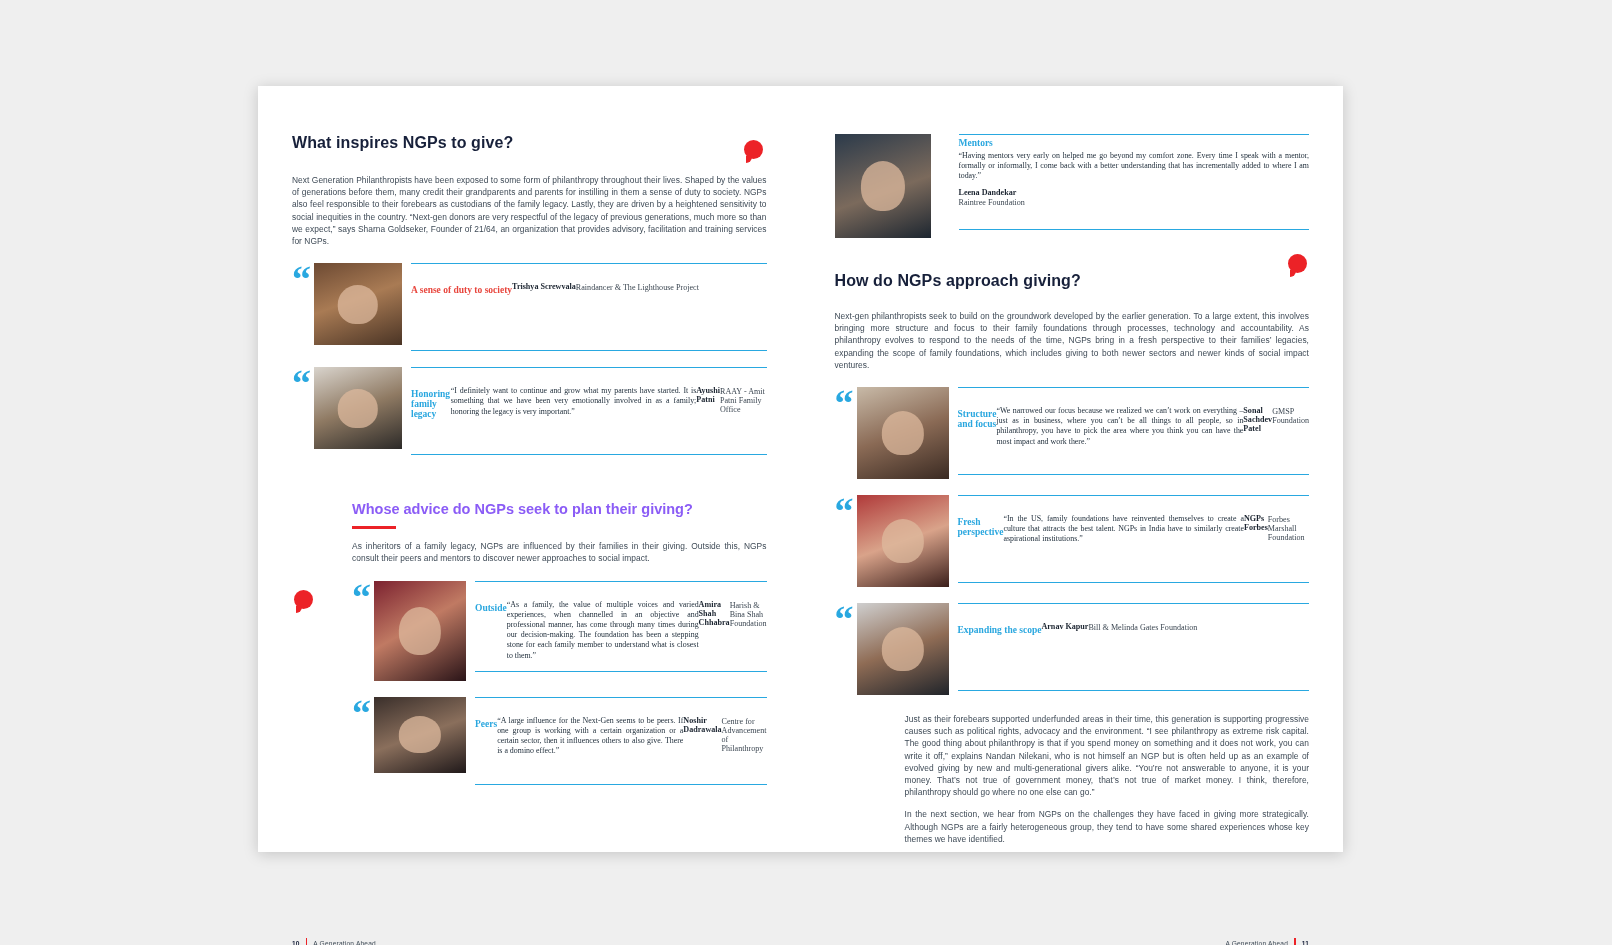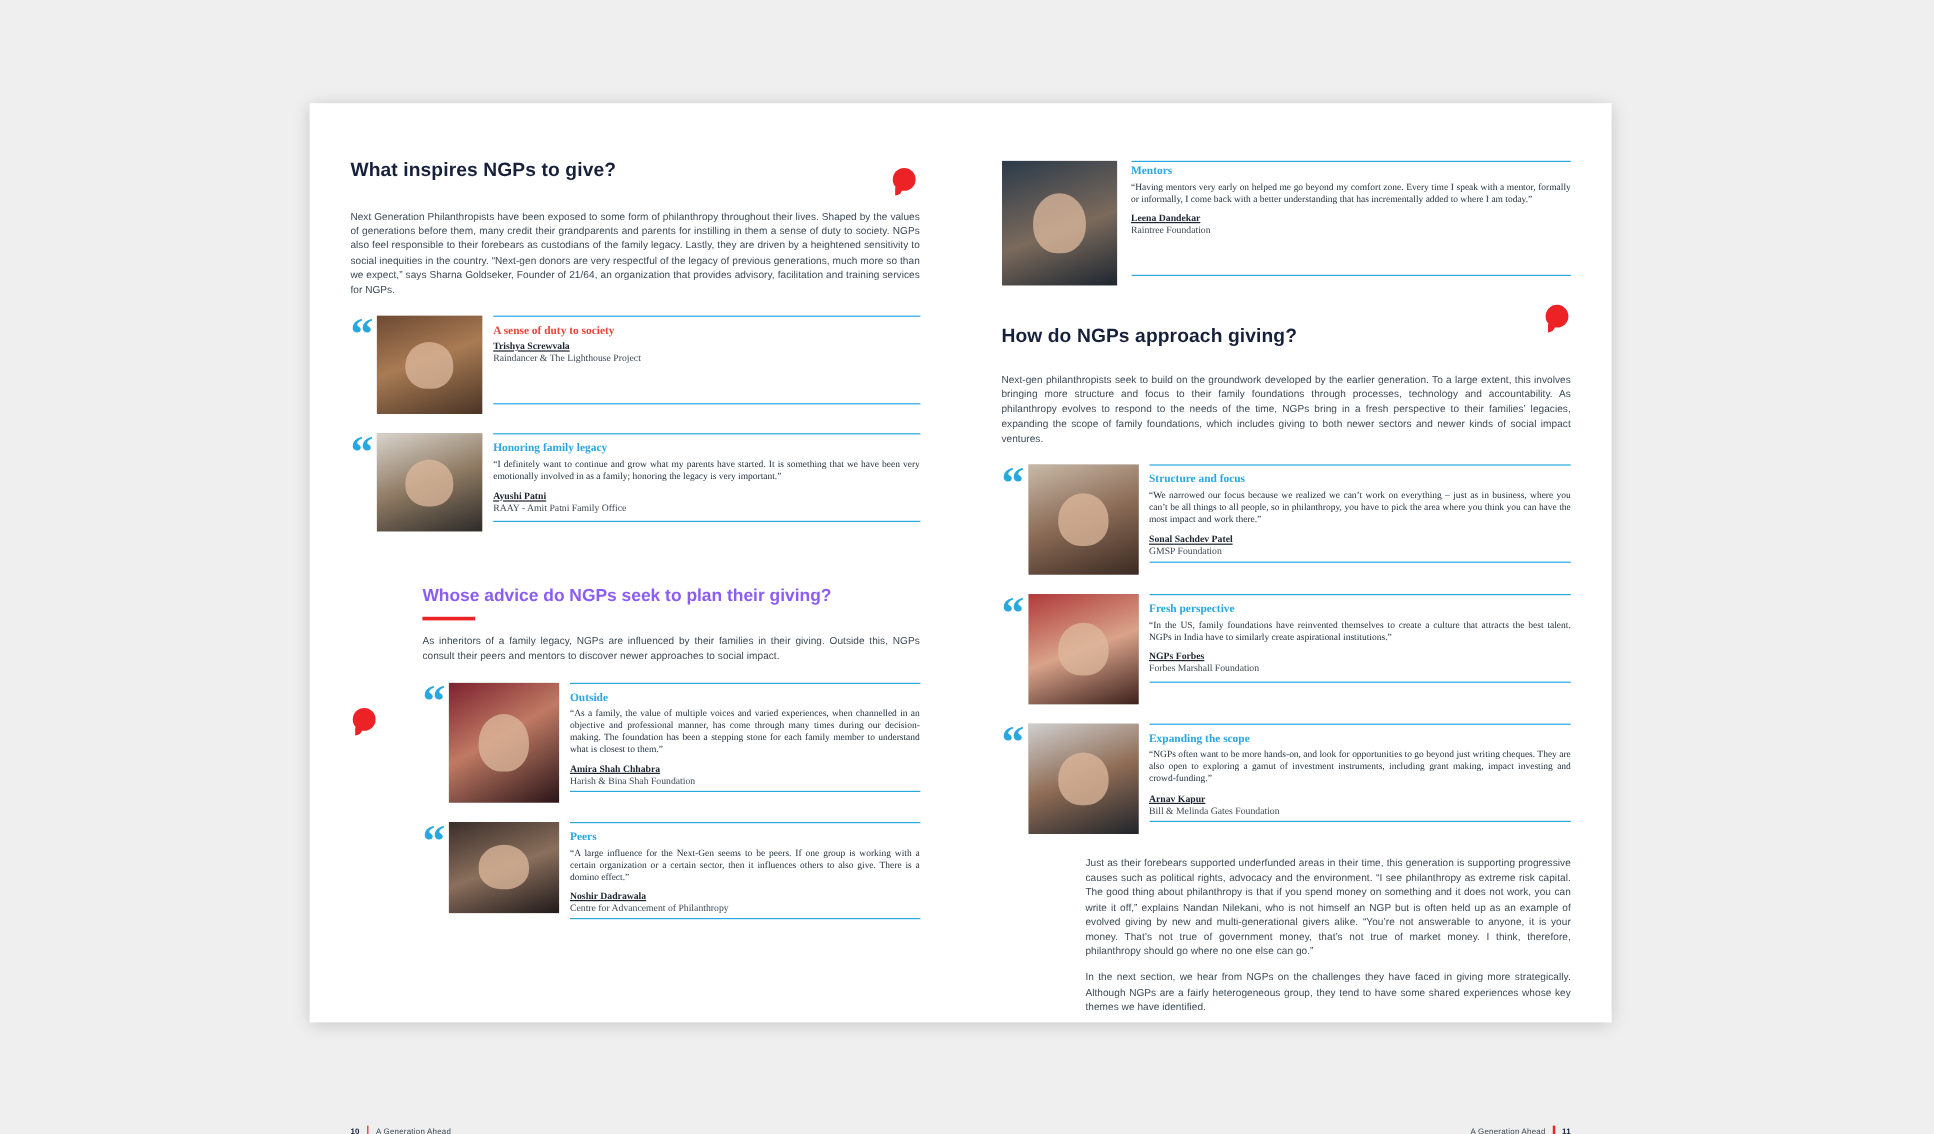--- a/index.html
+++ b/index.html
@@ -74,27 +74,27 @@
     position: relative;
     overflow: hidden;
   }
   .portrait .ph {
     position: absolute;
     inset: 0;
   }
   .quote-body {
     flex: 1 1 auto;
     margin-left: 9px;
-    padding-top: 4px;
+    padding-top: 18px;
     border-top: 1.1px solid #29a8e0;
     border-bottom: 1.1px solid #29a8e0;
     padding-bottom: 4px;
     min-height: 64px;
     display: flex;
-    flex-direction: column;
+    flex-direction: row;
   }
   .q-title {
     font-family: "Liberation Serif", serif;
     font-weight: bold;
     font-size: 9.5px;
     color: #2aa7df;
     margin: 3px 0 3px 0;
   }
   .q-title.red { color: #e8453c; }
   .q-text {
@@ -104,21 +104,20 @@
     color: #22303d;
     margin: 0 0 6px 0;
     text-align: justify;
   }
   .q-name {
     font-family: "Liberation Serif", serif;
     font-weight: bold;
     font-size: 8.1px;
     color: #1b2430;
     margin: 0;
-    text-decoration: underline;
   }
   .q-org {
     font-family: "Liberation Serif", serif;
     font-size: 8.1px;
     color: #3c4752;
     margin: 1px 0 0 0;
   }
 
   
   .dot {
@@ -173,21 +172,21 @@
   .footer.right { right: 34px; }
   .pnum { font-weight: bold; color: #17203a; }
   .fbar {
     width: 1.6px;
     height: 11px;
     background: #ec2227;
     margin: 0 6px;
   }
 
   
-  .mentor-row { display: flex; align-items: flex-start; }
+  .mentor-row { display: flex; align-items: flex-start; gap: 16px; }
   .mentor-body {
     flex: 1;
     margin-left: 12px;
     border-top: 1.1px solid #29a8e0;
     border-bottom: 1.1px solid #29a8e0;
     padding-bottom: 4px;
     min-height: 90px;
   }
 
   
@@ -346,21 +345,20 @@
     </div>
 
     <div class="quote-block">
       <span class="qmark">“</span>
       <div class="portrait" style="width:92px;height:92px;">
         <span class="ph f9"></span>
           <span class="face-oval"></span>
       </div>
       <div class="quote-body">
         <div class="q-title">Expanding the scope</div>
-        <p class="q-text">“NGPs often want to be more hands-on, and look for opportunities to go beyond just writing cheques. They are also open to exploring a gamut of investment instruments, including grant making, impact investing and crowd-funding.”</p>
         <div class="q-name">Arnav Kapur</div>
         <div class="q-org">Bill &amp; Melinda Gates Foundation</div>
       </div>
     </div>
 
     <div class="tail" style="padding-left:70px;">
       <p class="body-text">Just as their forebears supported underfunded areas in their time, this generation is supporting progressive causes such as political rights, advocacy and the environment. “I see philanthropy as extreme risk capital. The good thing about philanthropy is that if you spend money on something and it does not work, you can write it off,” explains Nandan Nilekani, who is not himself an NGP but is often held up as an example of evolved giving by new and multi-generational givers alike. “You’re not answerable to anyone, it is your money. That’s not true of government money, that’s not true of market money. I think, therefore, philanthropy should go where no one else can go.”</p>
       <p class="body-text">In the next section, we hear from NGPs on the challenges they have faced in giving more strategically. Although NGPs are a fairly heterogeneous group, they tend to have some shared experiences whose key themes we have identified.</p>
     </div>
 

